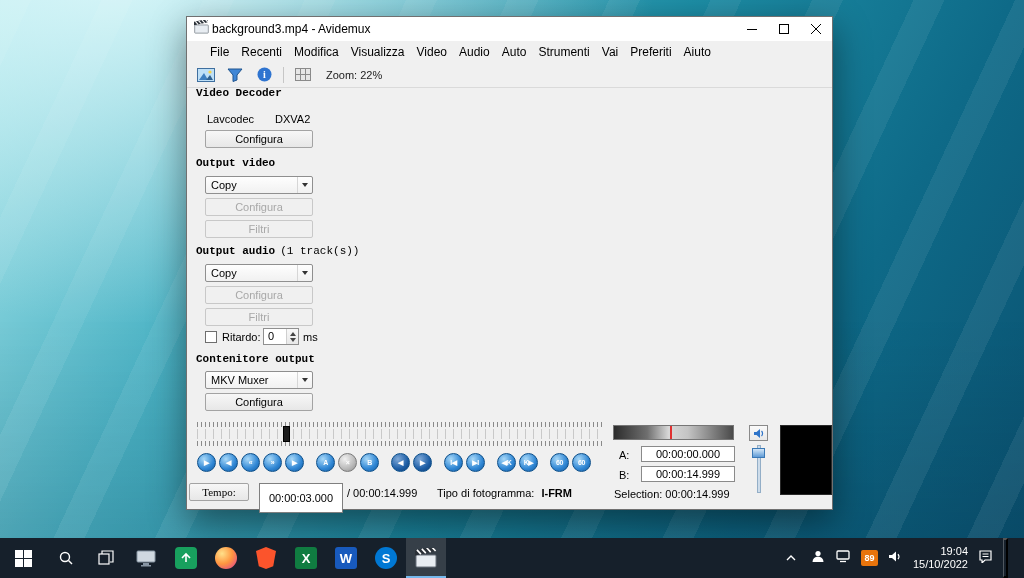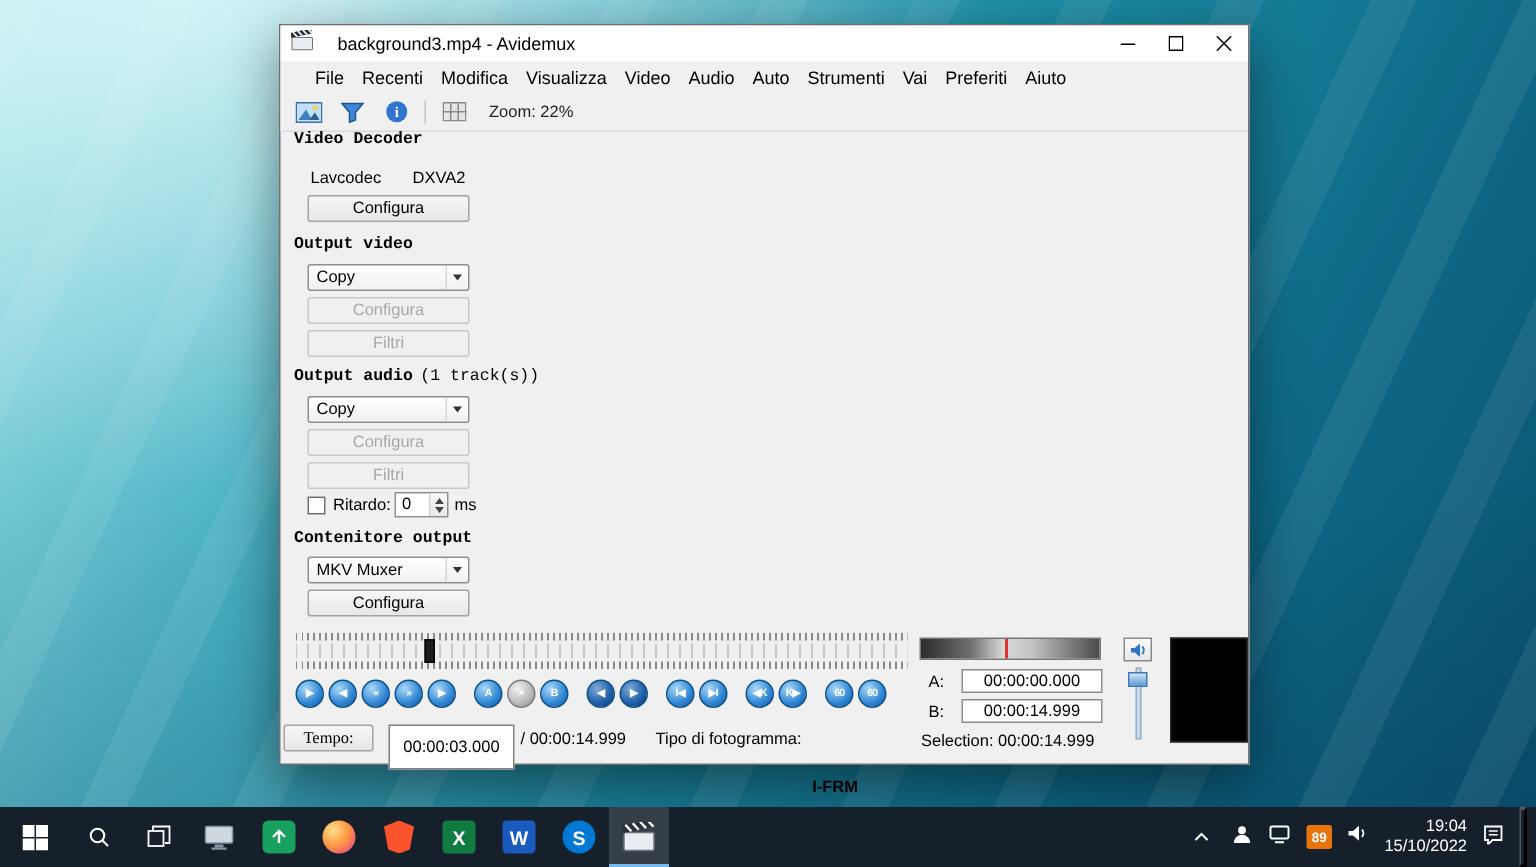--- a/index.html
+++ b/index.html
@@ -10,21 +10,21 @@
       linear-gradient(118deg,#9fe0e6 0%,#4db4c6 26%,#1d8ea6 52%,#0e6a88 76%,#0a4f6e 100%);}
   .rays{position:absolute;inset:0;pointer-events:none;opacity:.55;
     background:
       repeating-linear-gradient(115deg, rgba(255,255,255,.12) 0 28px, rgba(255,255,255,0) 28px 92px),
       linear-gradient(to bottom, rgba(255,255,255,0) 55%, rgba(3,38,58,.35) 100%);}
 
   
   .window{position:absolute;left:186px;top:16px;width:647px;height:494px;background:#f0f0f0;
     border:1px solid #707070;box-shadow:0 12px 34px rgba(0,0,0,.45);}
   .titlebar{height:24px;background:#fff;display:flex;align-items:center;padding-left:7px;}
-  .title{font-size:12px;color:#000;margin-left:16px;white-space:nowrap;}
+  .title{font-size:12px;color:#000;margin-left:3px;white-space:nowrap;}
   .caption{margin-left:auto;display:flex;height:24px;}
   .cap{width:32px;height:24px;display:flex;align-items:center;justify-content:center;background:transparent;border:0;}
   .menubar{height:21px;background:#f0f0f0;display:flex;align-items:center;padding-left:17px;}
   .menu-item{font-size:12px;padding:2px 6px;color:#000;white-space:nowrap;}
   .toolbar{height:26px;display:flex;align-items:center;gap:5px;padding-left:7px;background:#f0f0f0;border-bottom:1px solid #dadada;}
   .tool{width:24px;height:20px;display:flex;align-items:center;justify-content:center;background:transparent;border:0;}
   .tool-sep{width:1px;height:16px;background:#c6c6c6;margin:0 2px;}
   .zoom{font-size:11px;color:#222;margin-left:6px;}
 
   .panel-label{position:absolute;font-size:11px;font-weight:bold;color:#000;white-space:nowrap;font-family:Liberation Mono, monospace;}
@@ -57,21 +57,21 @@
     background:radial-gradient(circle at 35% 30%, #a9d9f8, #2f86d4 60%, #135a9e);}
   .pb .pb-glyph{font-size:7px;font-weight:bold;letter-spacing:-.5px;line-height:1;}
   .pb.gray{background:radial-gradient(circle at 35% 30%, #f1f1f1, #b9b9b9 60%, #8d8d8d);border-color:#7a7a7a;}
   .pb.dark{background:radial-gradient(circle at 35% 30%, #7fa9d8, #1d5ea6 60%, #0c3c74);}
   .pb.gap{margin-left:9px;}
 
   .tempo-btn{position:absolute;left:2px;top:466px;width:60px;height:18px;background:linear-gradient(#f7f7f7,#e7e7e7);border:1px solid #a3a3a3;border-radius:2px;font-size:11px;font-family:Liberation Serif, serif;}
   .time-box{position:absolute;left:72px;top:466px;width:84px;height:30px;background:#fff;border:1px solid #7f7f7f;font-size:11px;display:flex;align-items:center;justify-content:center;}
   .duration{position:absolute;left:160px;top:470px;font-size:11px;white-space:nowrap;}
   .frametype{position:absolute;left:250px;top:470px;font-size:11px;display:flex;gap:7px;white-space:nowrap;}
-  .frametype .val{font-weight:bold;margin-top:32px;}
+  .frametype .val{font-weight:bold;}
 
   .selbar{position:absolute;left:426px;top:408px;width:121px;height:15px;border:1px solid #767676;
     background:linear-gradient(90deg,#2c2c2c 0%,#6f6f6f 28%,#d8d8d8 46%,#c4c4c4 62%,#8a8a8a 80%,#4a4a4a 100%);}
   .sel-marker{position:absolute;left:47%;top:0;width:2px;height:100%;background:#e03131;}
   .ab-label{position:absolute;font-size:11px;}
   .ab-box{position:absolute;left:454px;width:94px;height:16px;background:#fff;border:1px solid #8a8a8a;font-size:11px;display:flex;align-items:center;justify-content:center;}
   .selection-label{position:absolute;left:427px;top:471px;font-size:11px;white-space:nowrap;}
   .vol-btn{position:absolute;left:562px;top:408px;width:19px;height:16px;border:1px solid #8a8a8a;background:linear-gradient(#fafafa,#e9e9e9);display:flex;align-items:center;justify-content:center;padding:0;}
   .vol-track{position:absolute;left:570px;top:428px;width:4px;height:48px;background:#cddcea;border:1px solid #93aec7;}
   .vol-handle{position:absolute;left:565px;top:431px;width:13px;height:10px;background:linear-gradient(#d2e6f8,#5f9bd6);border:1px solid #3a78b5;}
@@ -81,21 +81,21 @@
   .taskbar{position:absolute;left:0;bottom:0;width:1024px;height:40px;background:#16202b;display:flex;align-items:stretch;z-index:5;}
   .tb-left{display:flex;align-items:stretch;}
   .tb-btn{width:40px;display:flex;align-items:center;justify-content:center;background:transparent;border:0;}
   .tb-btn.start{width:46px;}
   .tb-btn.active{background:rgba(255,255,255,.14);box-shadow:inset 0 -2px 0 #76b9ed;}
   .sq{width:22px;height:22px;border-radius:3px;color:#fff;font-weight:bold;font-size:13px;display:flex;align-items:center;justify-content:center;}
   .excel{background:#107c41;} .word{background:#185abd;} .skype{background:#0078d4;border-radius:50%;}
   .green-sq{width:22px;height:22px;border-radius:4px;background:#18a05e;display:flex;align-items:center;justify-content:center;}
   .ffx{width:22px;height:22px;border-radius:50%;background:radial-gradient(circle at 32% 30%,#ffe08a,#ff9640 48%,#e8597a 82%,#b83d8e);}
   .brave{width:20px;height:22px;background:#fb542c;clip-path:polygon(50% 0,100% 18%,86% 88%,50% 100%,14% 88%,0 18%);}
-  .tb-right{margin-left:auto;display:flex;align-items:center;gap:10px;padding-right:6px;color:#fff;}
+  .tb-right{margin-left:auto;display:flex;align-items:center;gap:10px;padding-right:16px;color:#fff;}
   .badge{min-width:17px;height:16px;background:#e8740c;color:#fff;font-size:9px;font-weight:bold;display:flex;align-items:center;justify-content:center;border-radius:2px;padding:0 2px;}
   .clock{font-size:11px;line-height:13px;text-align:right;background:transparent;border:0;color:#fff;font-family:Liberation Sans, sans-serif;}
   .show-desktop{width:5px;height:100%;border-left:1px solid rgba(255,255,255,.25);background:transparent;padding:0;}
 </style>
 </head>
 <body>
 
 <div class="desktop">
   <div class="rays"></div>
 

